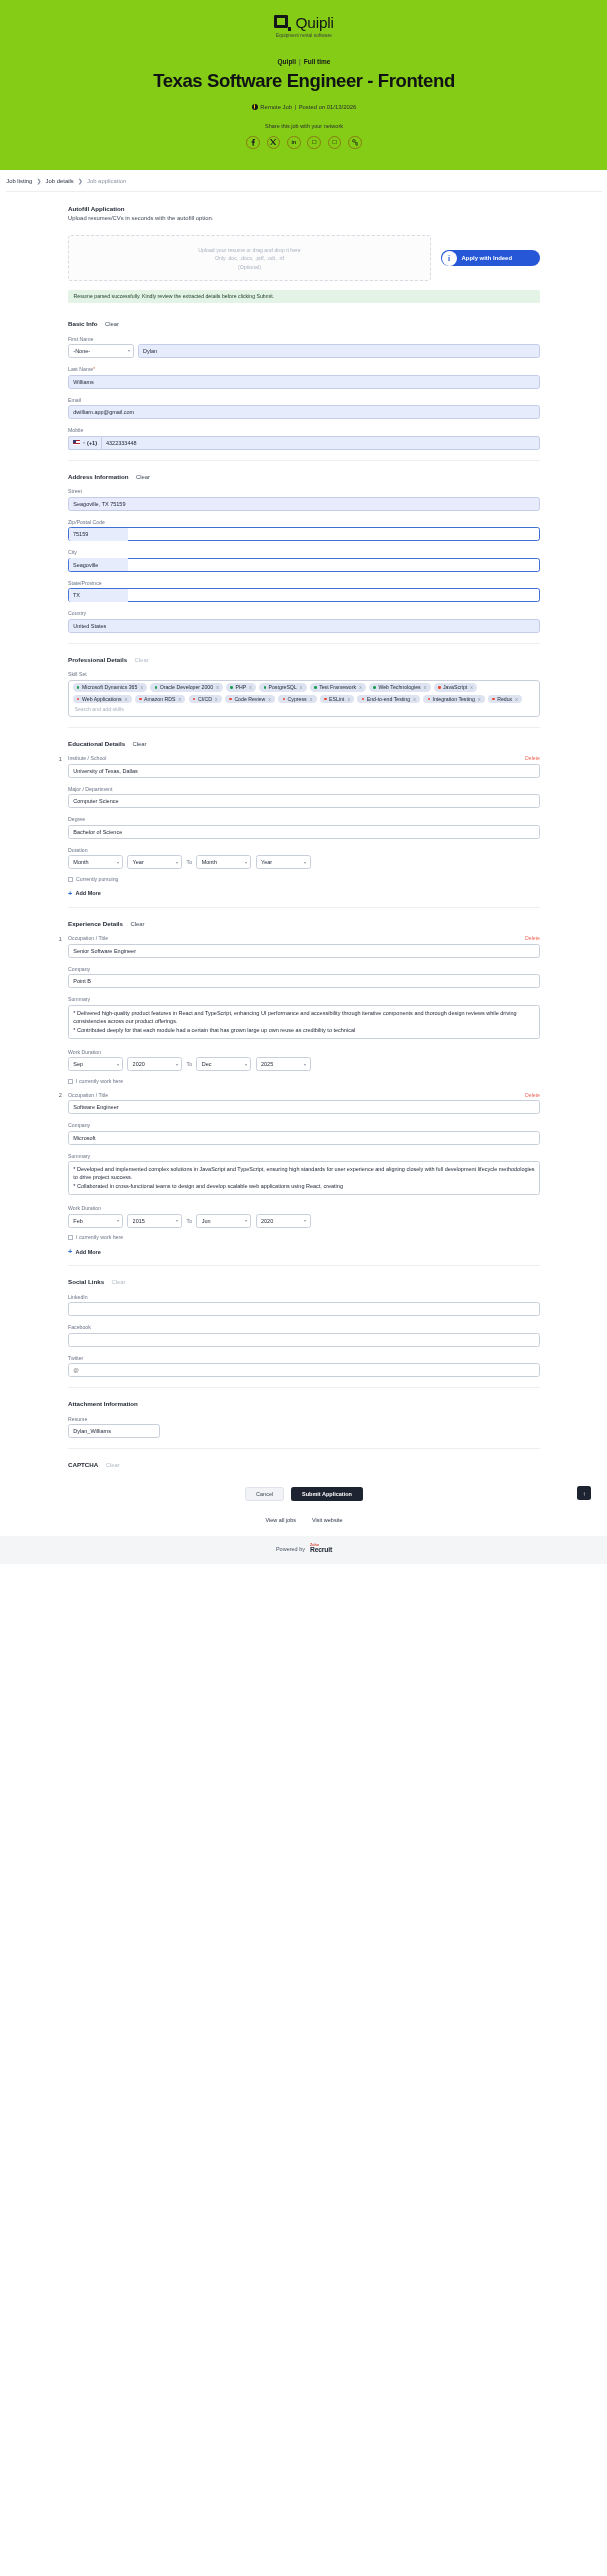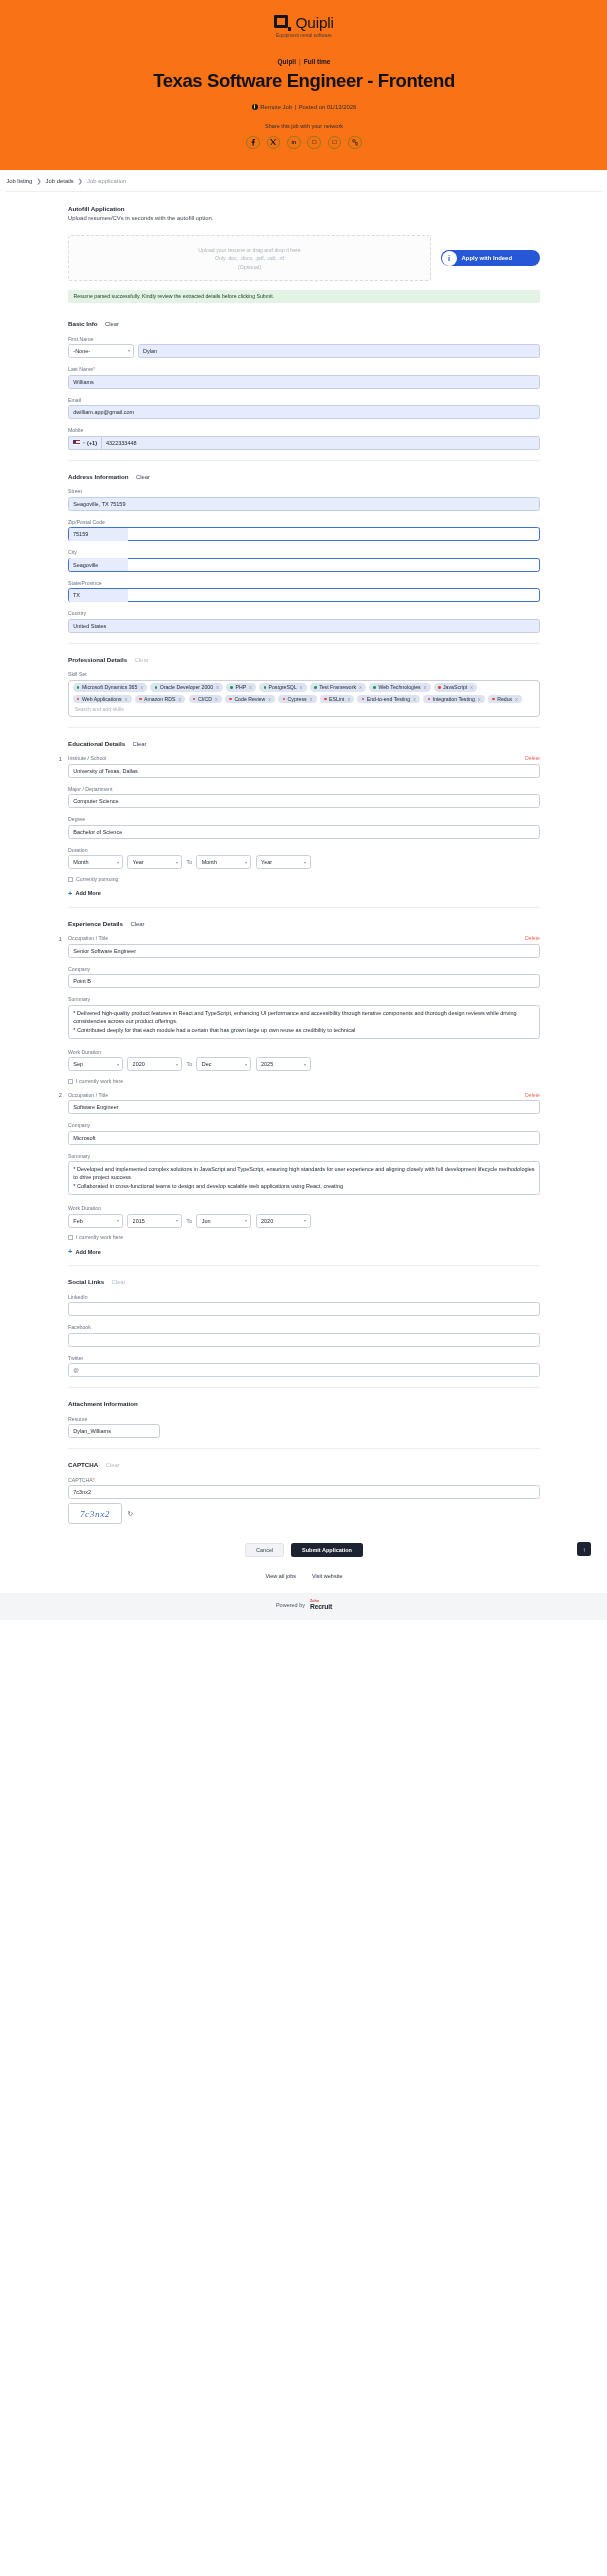--- a/index.html
+++ b/index.html
@@ -8,21 +8,21 @@
     width: 608px;
     font-family: "Liberation Sans", sans-serif;
     background: #ffffff;
     color: #2a2f3a;
     -webkit-font-smoothing: antialiased;
   }
   .page { position: relative; width: 608px; }
 
   
   .hero {
-    background: #f97316;
+    background: #84cc16;
     padding: 13.6px 0 21px;
     text-align: center;
   }
   .logo-wrap { display:flex; flex-direction:column; align-items:center; }
   .logo-row { display:flex; align-items:center; gap:4.3px; }
   .logo-mark { width:17px; height:16px; position:relative; }
   .logo-mark .sq {
     position:absolute; left:0; top:0; width:13.6px; height:13px;
     border:3.1px solid #15161a; border-radius:1.2px;
   }
@@ -711,30 +711,20 @@
         </div>
       <input class="inp" style="width: 92px;" value="Dylan_Williams">
     </div>
 
     <div class="divider"></div>
 
     <div class="sec-title">
       <span>CAPTCHA</span>
       <span class="clear dim">Clear</span>
     </div>
-    <div class="field">
-      <div class="lbl">
-        <span><span>CAPTCHA</span><span class="req">*</span></span>
-      </div>
-      <input class="inp" value="7c3nx2" style="">
-      <div class="captcha-row">
-        <span class="captcha-img">7c3nx2</span>
-        <span class="refresh">↻</span>
-      </div>
-    </div>
 
     <div class="btn-row">
       <button class="btn cancel">Cancel</button>
       <button class="btn submit">Submit Application</button>
     </div>
 
     <div class="footlinks">
       <span>View all jobs</span>
       <span>Visit website</span>
     </div>

